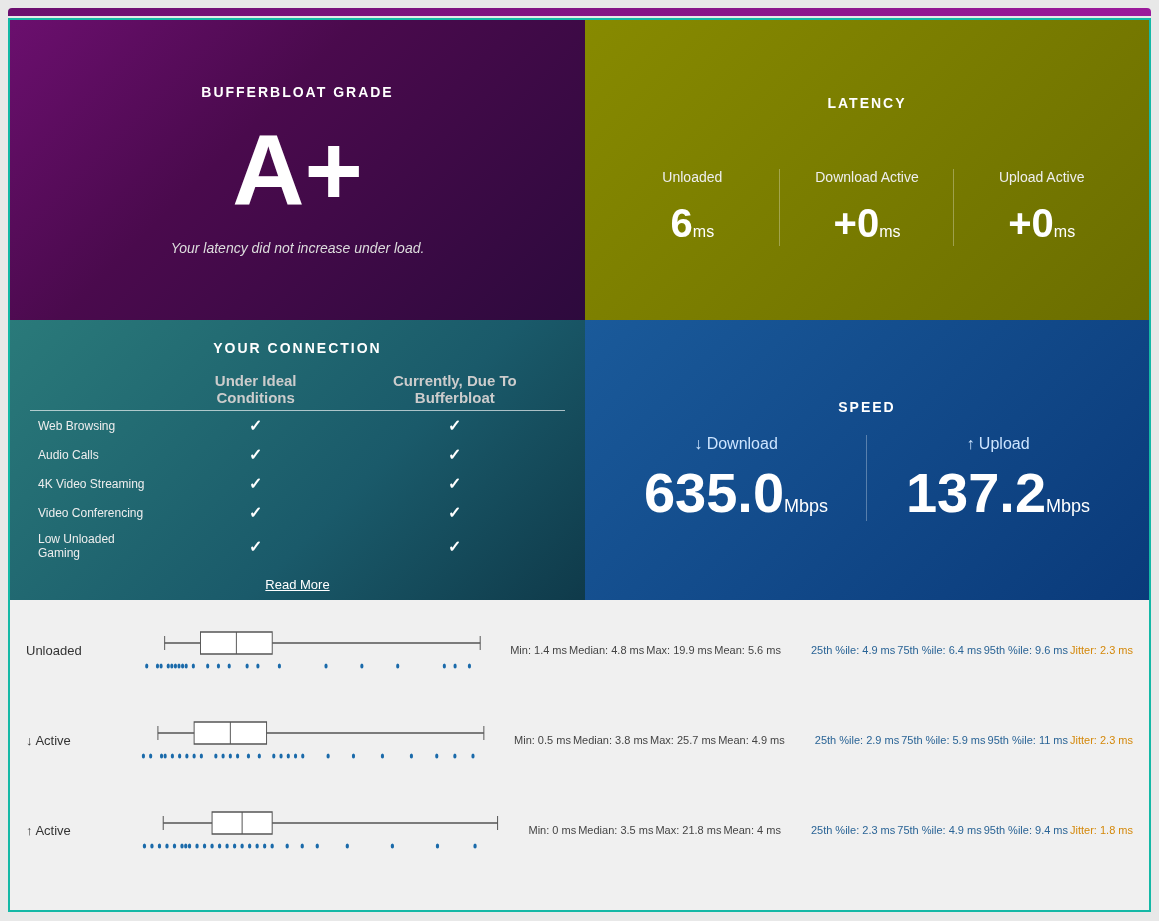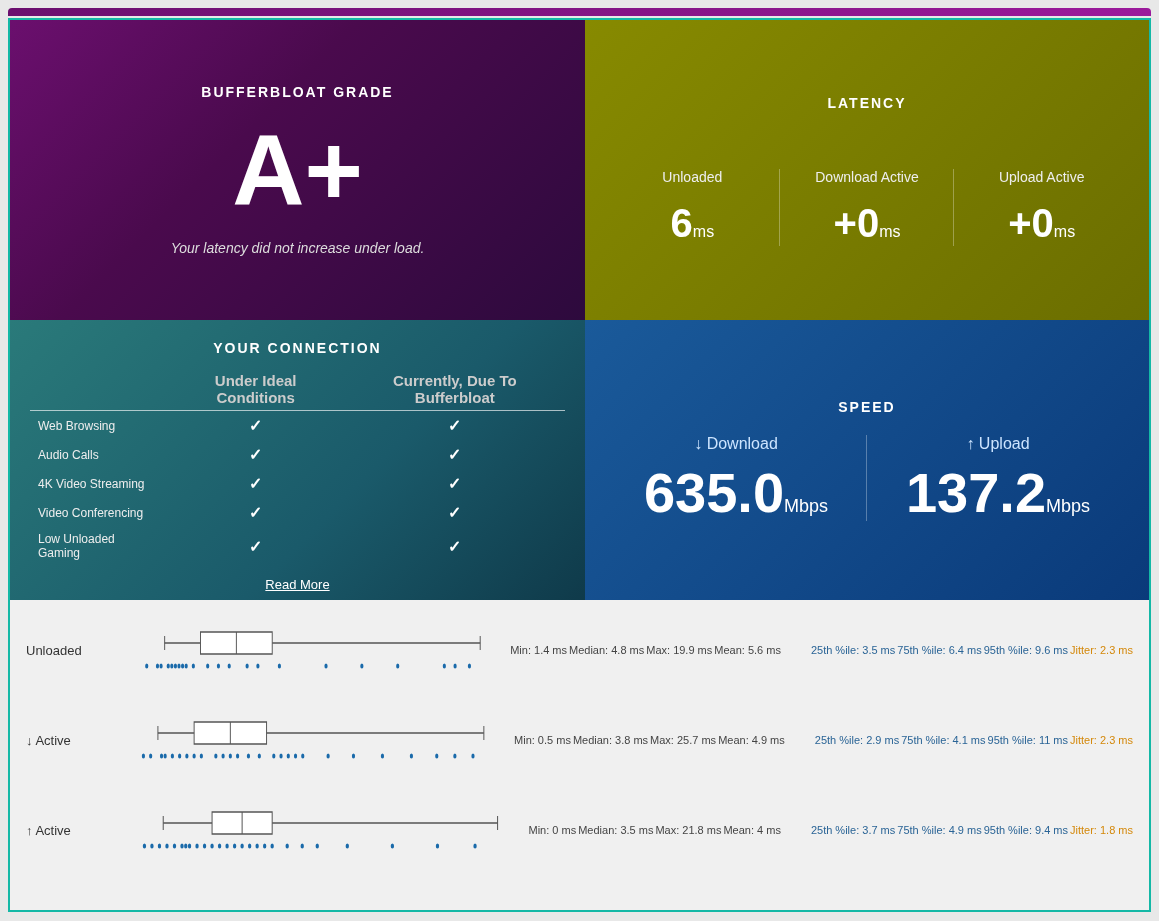--- a/index.html
+++ b/index.html
@@ -444,21 +444,21 @@
             <circle cx="552" cy="46" r="2.5" fill="#1a6aaa"></circle>
           </svg></div>
         <div class="chart-stats">
           <div class="stats-col">
             <div class="stat-item-dark">Min: 1.4 ms</div>
             <div class="stat-item-dark">Median: 4.8 ms</div>
             <div class="stat-item-dark">Max: 19.9 ms</div>
             <div class="stat-item-dark">Mean: 5.6 ms</div>
           </div>
           <div class="stats-col">
-            <div class="stat-item">25th %ile: 3.5 ms</div>
+            <div class="stat-item">25th %ile: 4.9 ms</div>
             <div class="stat-item">75th %ile: 6.4 ms</div>
             <div class="stat-item">95th %ile: 9.6 ms</div>
             <div class="stat-item-orange">Jitter: 2.3 ms</div>
           </div>
         </div>
       </div>
       <div class="chart-row">
         <div class="chart-label">↓ Active</div>
         <div class="chart-area"><svg class="box-plot-svg" viewBox="0 0 600 60" preserveAspectRatio="none">
             <line x1="64.80000000000001" y1="23" x2="568.8" y2="23" stroke="#555" stroke-width="1.5"></line>
@@ -496,21 +496,21 @@
           </svg></div>
         <div class="chart-stats">
           <div class="stats-col">
             <div class="stat-item-dark">Min: 0.5 ms</div>
             <div class="stat-item-dark">Median: 3.8 ms</div>
             <div class="stat-item-dark">Max: 25.7 ms</div>
             <div class="stat-item-dark">Mean: 4.9 ms</div>
           </div>
           <div class="stats-col">
             <div class="stat-item">25th %ile: 2.9 ms</div>
-            <div class="stat-item">75th %ile: 4.1 ms</div>
+            <div class="stat-item">75th %ile: 5.9 ms</div>
             <div class="stat-item">95th %ile: 11 ms</div>
             <div class="stat-item-orange">Jitter: 2.3 ms</div>
           </div>
         </div>
       </div>
       <div class="chart-row">
         <div class="chart-label">↑ Active</div>
         <div class="chart-area"><svg class="box-plot-svg" viewBox="0 0 600 60" preserveAspectRatio="none">
             <line x1="70.4" y1="23" x2="568.8" y2="23" stroke="#555" stroke-width="1.5"></line>
             <line x1="70.4" y1="16" x2="70.4" y2="30" stroke="#555" stroke-width="1.5"></line>
@@ -545,21 +545,21 @@
             <circle cx="535.2" cy="46" r="2.5" fill="#1a6aaa"></circle>
           </svg></div>
         <div class="chart-stats">
           <div class="stats-col">
             <div class="stat-item-dark">Min: 0 ms</div>
             <div class="stat-item-dark">Median: 3.5 ms</div>
             <div class="stat-item-dark">Max: 21.8 ms</div>
             <div class="stat-item-dark">Mean: 4 ms</div>
           </div>
           <div class="stats-col">
-            <div class="stat-item">25th %ile: 3.7 ms</div>
+            <div class="stat-item">25th %ile: 2.3 ms</div>
             <div class="stat-item">75th %ile: 4.9 ms</div>
             <div class="stat-item">95th %ile: 9.4 ms</div>
             <div class="stat-item-orange">Jitter: 1.8 ms</div>
           </div>
         </div>
       </div>
     </div>
 </div>
 
 </body></html>

